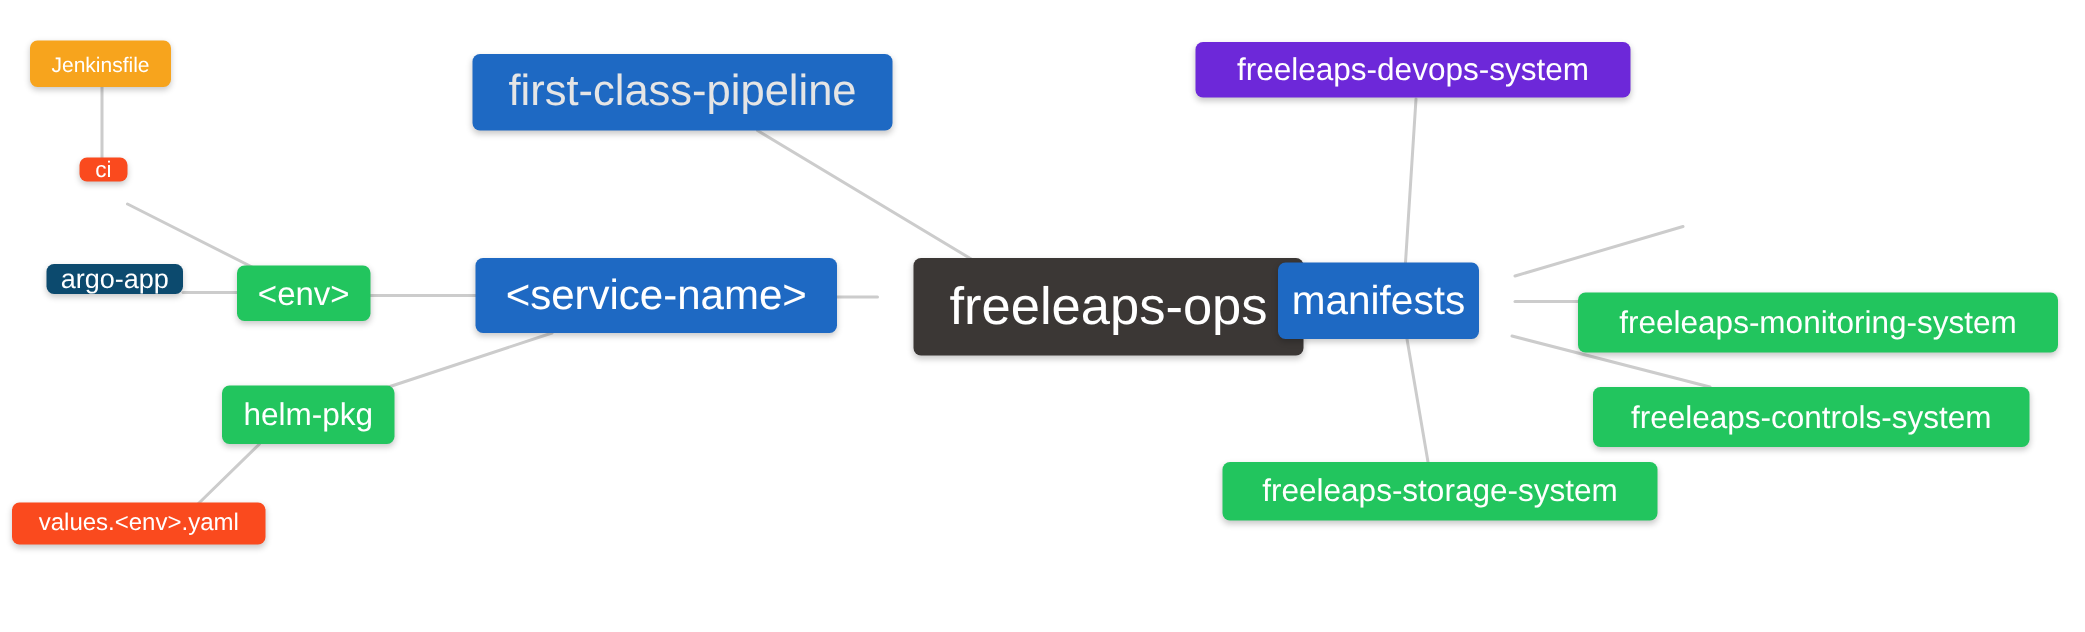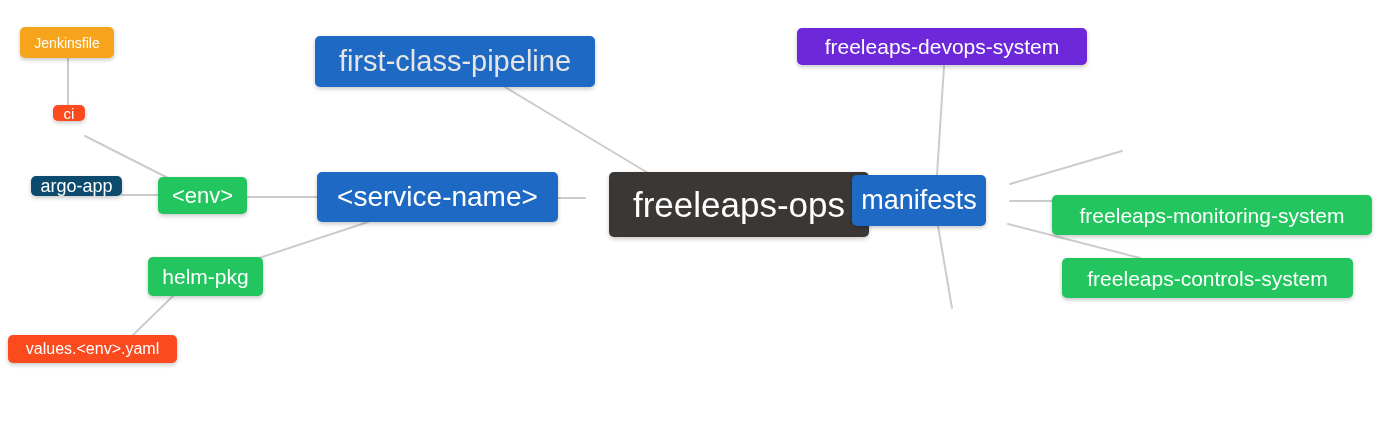--- a/index.html
+++ b/index.html
@@ -60,15 +60,16 @@
     <div class="node" style="left: 53px; top: 105px; width: 32px; height: 16px; font-size: 15px; background: rgb(250, 74, 30); color: rgb(255, 255, 255);">ci</div>
     <div class="node" style="left: 31px; top: 176px; width: 91px; height: 20px; font-size: 18px; background: #0c4a6e; color: rgb(255, 255, 255);">argo-app</div>
     <div class="node" style="left: 158px; top: 177px; width: 89px; height: 37px; font-size: 22px; background: rgb(34, 197, 94); color: rgb(255, 255, 255);">&lt;env&gt;</div>
     <div class="node" style="left: 317px; top: 172px; width: 241px; height: 50px; font-size: 28px; background: rgb(30, 105, 195); color: rgb(255, 255, 255);">&lt;service-name&gt;</div>
     <div class="node" style="left: 315px; top: 36px; width: 280px; height: 51px; font-size: 29px; background: rgb(30, 105, 195); color: #e5e5e5;">first-class-pipeline</div>
     <div class="node" style="left: 585px; top: 172px; width: 260px; height: 65px; font-size: 35px; background: rgb(59, 55, 53); color: rgb(255, 255, 255); margin-left: 24px;">freeleaps-ops</div>
     <div class="node" style="left: 852px; top: 175px; width: 134px; height: 51px; font-size: 27px; background: rgb(30, 105, 195); color: rgb(255, 255, 255);">manifests</div>
     <div class="node" style="left: 797px; top: 28px; width: 290px; height: 37px; font-size: 21px; background: #6d28d9; color: rgb(255, 255, 255);">freeleaps-devops-system</div>
     <div class="node" style="left: 1052px; top: 195px; width: 320px; height: 40px; font-size: 21px; background: rgb(34, 197, 94); color: rgb(255, 255, 255);">freeleaps-monitoring-system</div>
     <div class="node" style="left: 1062px; top: 258px; width: 291px; height: 40px; font-size: 21px; background: rgb(34, 197, 94); color: rgb(255, 255, 255);">freeleaps-controls-system</div>
+    <div class="node" style="left: 815px; top: 308px; width: 290px; height: 39px; font-size: 21px; background: rgb(34, 197, 94); color: rgb(255, 255, 255);">freeleaps-storage-system</div>
     <div class="node" style="left: 148px; top: 257px; width: 115px; height: 39px; font-size: 21px; background: rgb(34, 197, 94); color: rgb(255, 255, 255); text-align: center;">helm-pkg</div>
     <div class="node" style="left: 8px; top: 335px; width: 169px; height: 28px; font-size: 16px; background: rgb(250, 74, 30); color: rgb(255, 255, 255);">values.&lt;env&gt;.yaml</div>
   </div>
 
 </body></html>

